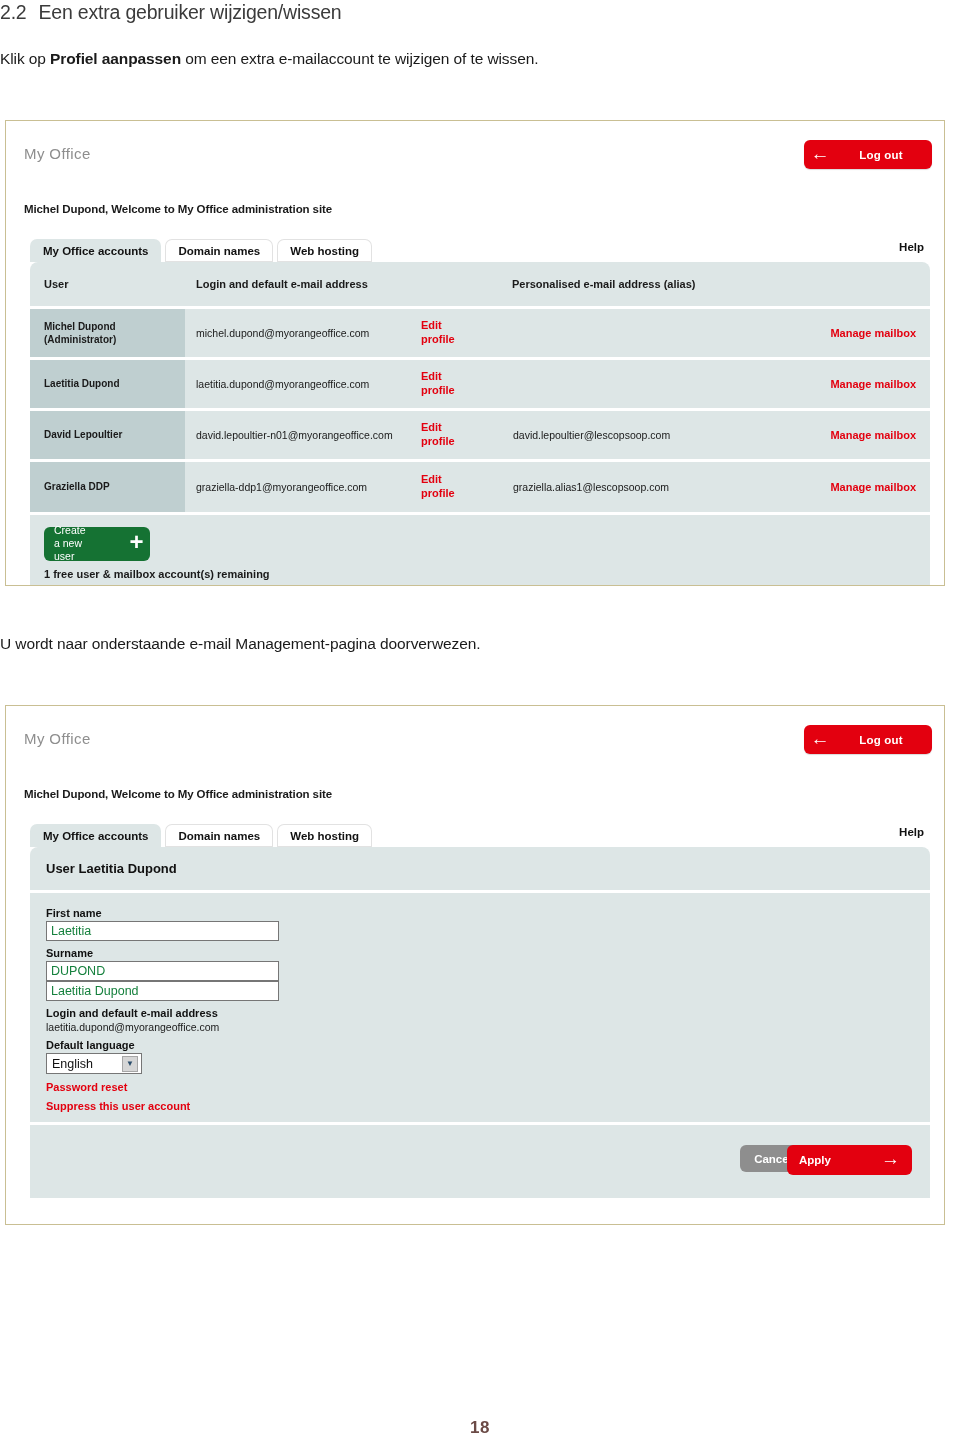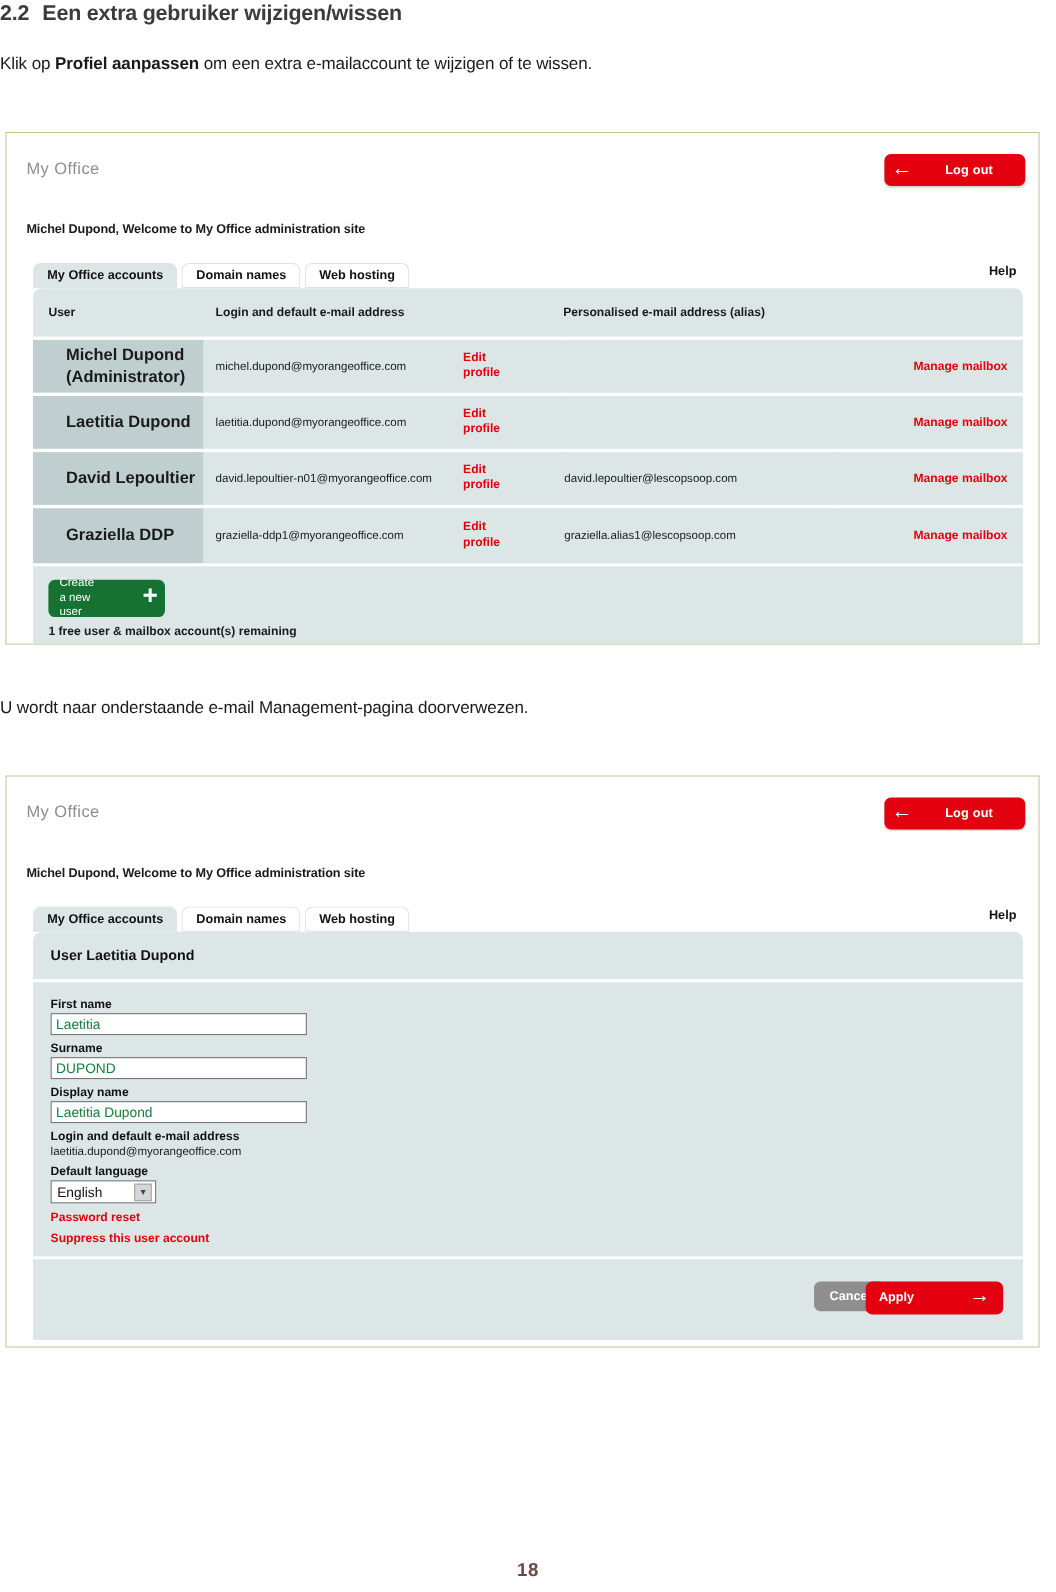--- a/index.html
+++ b/index.html
@@ -9,21 +9,21 @@
     background:#ffffff;
     font-family:"Liberation Sans", sans-serif;
     color:#231f20;
     position:relative;
     overflow:hidden;
   }
 
   
   .doc-heading{
     position:absolute; left:0; top:1px;
-    font-size:19.5px; font-weight:bold; color:#3b3b3b;
+    font-size:19.5px; font-weight:normal; color:#3b3b3b;
     letter-spacing:-0.2px; white-space:nowrap;
   }
   .doc-heading .num{ margin-right:12px; }
 
   .doc-para{
     position:absolute; left:0;
     font-size:15.5px; color:#1a1a1a; white-space:nowrap;
     letter-spacing:-0.1px;
   }
   .doc-para.p1{ top:50px; }
@@ -116,22 +116,22 @@
   .tbl th.c-alias{ width:245px; }
   .tbl th.c-manage{ }
 
   .tbl td{
     font-size:10.5px; color:#1a1a1a; vertical-align:middle;
     background:#dde6e6;
     border-top:3px solid #ffffff;
     height:51px;
   }
   .tbl td.c-user{
-    background:#bfcfd0; font-weight:bold; font-size:15px;
-    padding-left:30px; line-height:1.35;
+    background:#bfcfd0; font-weight:bold; font-size:10px;
+    padding-left:14px; line-height:1.35;
   }
   .tbl td.c-login{ padding-left:11px; }
   .tbl td.c-edit{
     color:#e3000f; font-weight:bold; font-size:11px; line-height:1.25;
   }
   .tbl td.c-alias{ }
   .tbl td.c-manage{
     color:#e3000f; font-weight:bold; font-size:11px; text-align:right;
     padding-right:14px;
   }
@@ -349,21 +349,20 @@
     <div class="panel">
       <div class="panel-header">User Laetitia Dupond</div>
 
       <div class="form-body">
         <div class="f-label">First name</div>
         <input class="f-input" value="Laetitia" style="">
 
         <div class="f-label">Surname</div>
         <input class="f-input" value="DUPOND" style="">
 
-        <div class="f-label">Display name</div>
         <input class="f-input" value="Laetitia Dupond" style="">
 
         <div class="f-label">Login and default e-mail address</div>
         <div class="f-static">laetitia.dupond@myorangeoffice.com</div>
 
         <div class="f-label">Default language</div>
         <div class="f-select">
           <span>English</span>
           <span class="chev">▼</span>
         </div>

